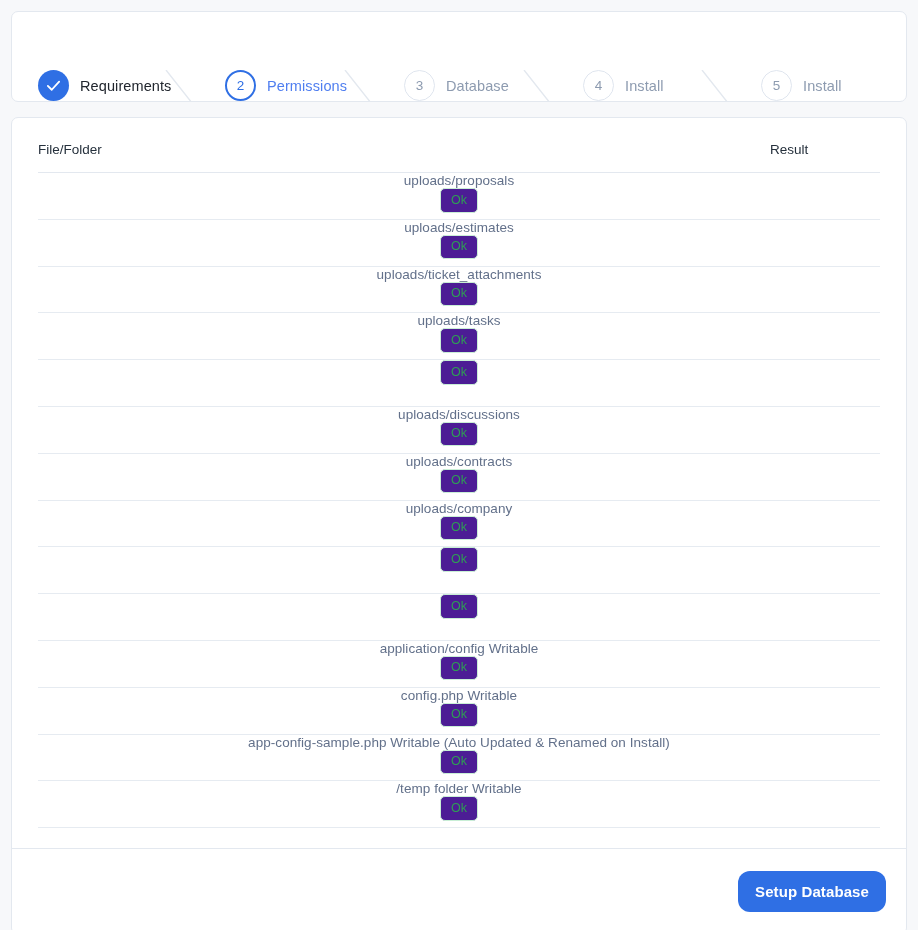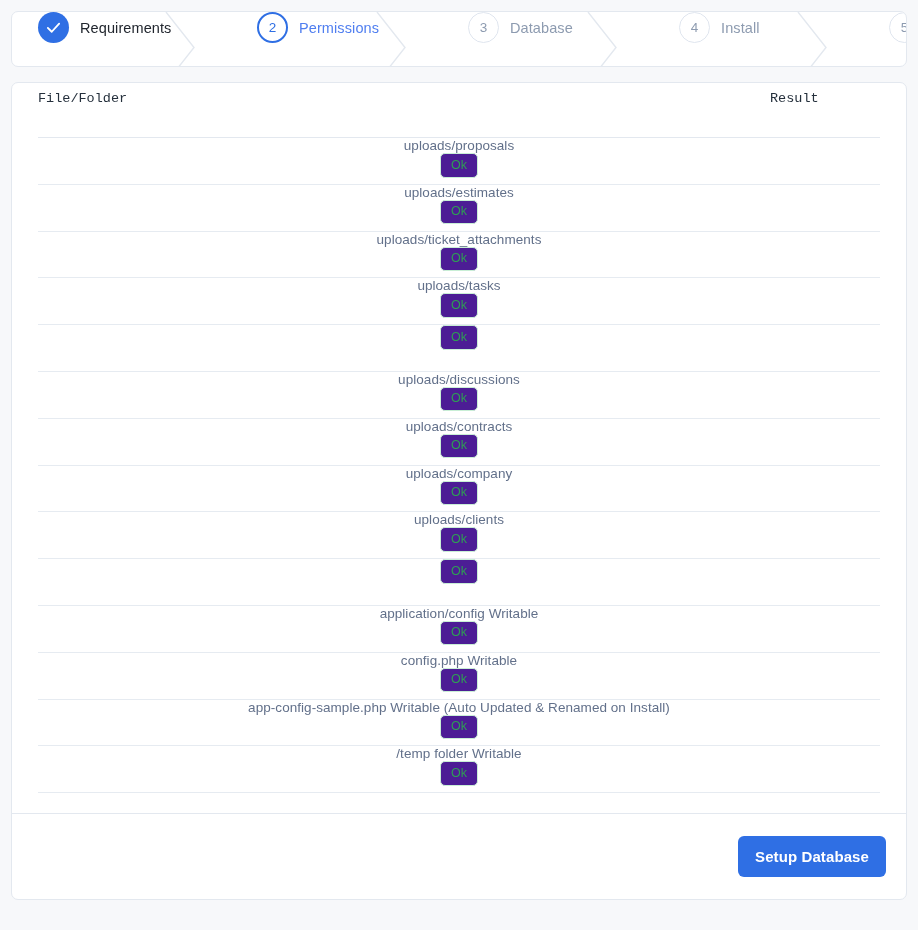--- a/index.html
+++ b/index.html
@@ -17,29 +17,28 @@
 
   .page {
     width: 918px;
     height: 930px;
     position: relative;
     padding: 11px 11px 0 11px;
   }
 
   
   .stepper {
-    height: 56px;
+    height: 91px;
     background: #ffffff;
     border: 1px solid #e3e8ef;
     border-radius: 7px;
     display: flex;
-    align-items: flex-start;
+    align-items: flex-end;
     overflow: hidden;
     position: relative;
-    gap: 32px;
   }
 
   .step {
     display: flex;
     align-items: center;
     position: relative;
     padding-left: 26px;
     flex: 0 0 auto;
   }
   .step.s1 { width: 187px; }
@@ -101,24 +100,23 @@
     border-radius: 7px;
     height: 818px;
     display: flex;
     flex-direction: column;
   }
 
   .table-wrap { padding: 0 26px; }
 
   .thead {
     display: flex;
-    align-items: flex-start;
+    align-items: center;
     height: 54px;
     padding-top: 8px;
-    font-family: Liberation Mono, monospace;
   }
   .th {
     font-size: 13.5px;
     color: #25303c;
     font-weight: 400;
   }
   .th.file   { flex: 1 1 auto; }
   .th.result { flex: 0 0 110px; }
 
   .thead-rule {
@@ -163,21 +161,21 @@
     display: flex;
     align-items: center;
     justify-content: flex-end;
     padding-right: 20px;
   }
 
   .btn-primary {
     background: #2f6fe4;
     color: #ffffff;
     border: none;
-    border-radius: 6px;
+    border-radius: 12px;
     font-family: "Liberation Sans", sans-serif;
     font-size: 15px;
     font-weight: bold;
     padding: 12px 17px;
     cursor: pointer;
     letter-spacing: .1px;
     margin-left: 12px;
   }
 </style>
 </head>
@@ -274,21 +272,20 @@
         </div>
         <div class="row">
           <div class="cell-file">uploads/contracts</div>
           <div class="cell-result"><span class="badge">Ok</span></div>
         </div>
         <div class="row">
           <div class="cell-file">uploads/company</div>
           <div class="cell-result"><span class="badge">Ok</span></div>
         </div>
         <div class="row">
-          <div class="cell-file">uploads/clients</div>
           <div class="cell-result"><span class="badge">Ok</span></div>
         </div>
         <div class="row">
           <div class="cell-result"><span class="badge">Ok</span></div>
         </div>
         <div class="row">
           <div class="cell-file">application/config Writable</div>
           <div class="cell-result"><span class="badge">Ok</span></div>
         </div>
         <div class="row">

